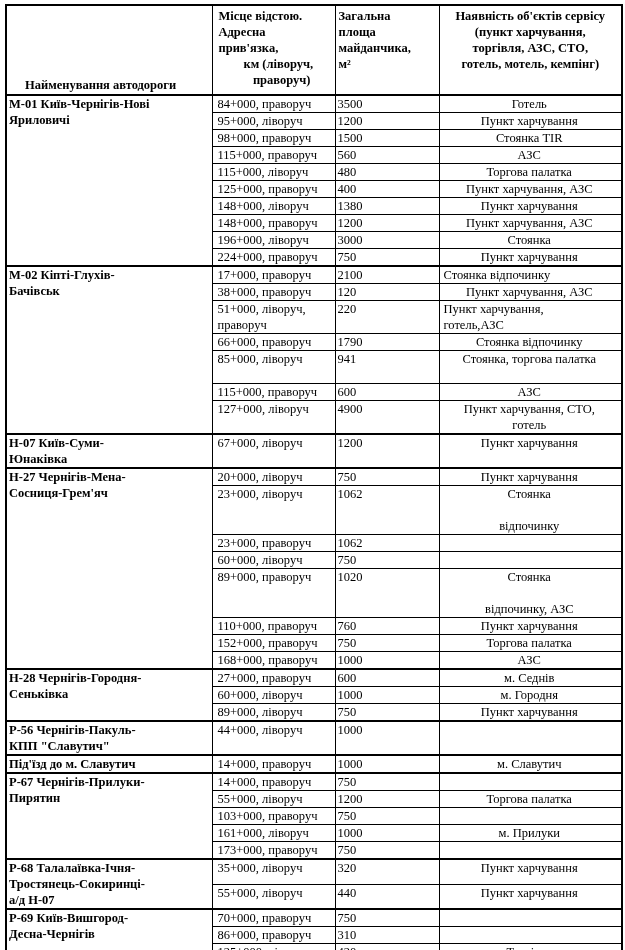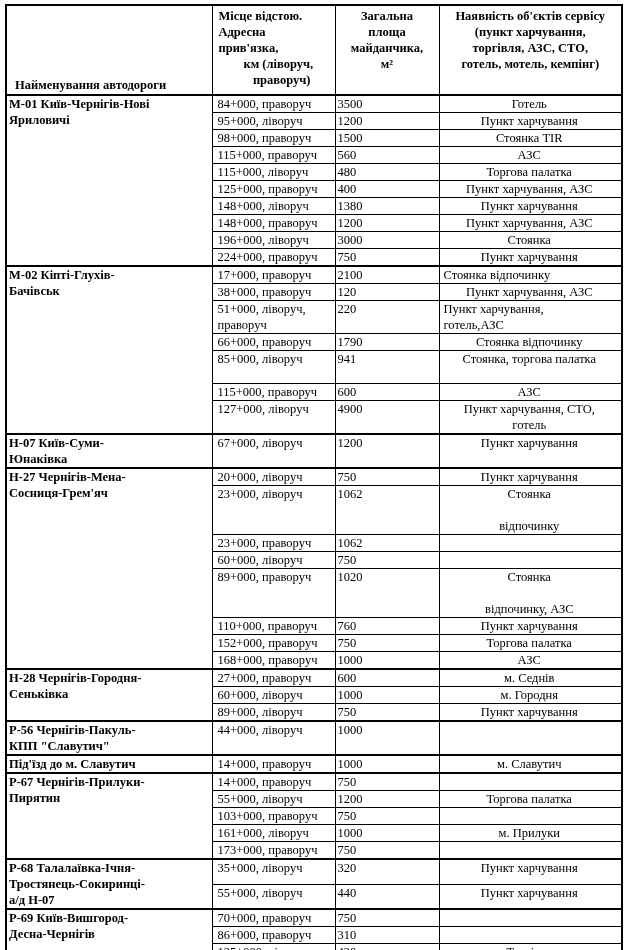--- a/index.html
+++ b/index.html
@@ -39,23 +39,23 @@
   }
 
   
   thead th {
     height: 84px;
     font-weight: bold;
     border-bottom: 2px solid #000;
     white-space: pre-line;
     padding: 2px 3px;
   }
-  th.h-road { vertical-align: bottom; text-align: left; padding-left: 8px; padding-bottom: 1px; }
+  th.h-road { vertical-align: bottom; text-align: left; padding-left: 18px; padding-bottom: 1px; }
   th.h-loc  { vertical-align: top; text-align: left; padding-left: 6px; }
-  th.h-area { vertical-align: top; text-align: center; }
+  th.h-area { vertical-align: top; text-align: left; }
   th.h-serv { vertical-align: top; text-align: center; }
 
   
   td { height: 16px; padding: 0 2px; }
   td.c1 {
     font-weight: bold;
     text-align: left;
     white-space: pre-line;
     padding-right: 4px;
   }

